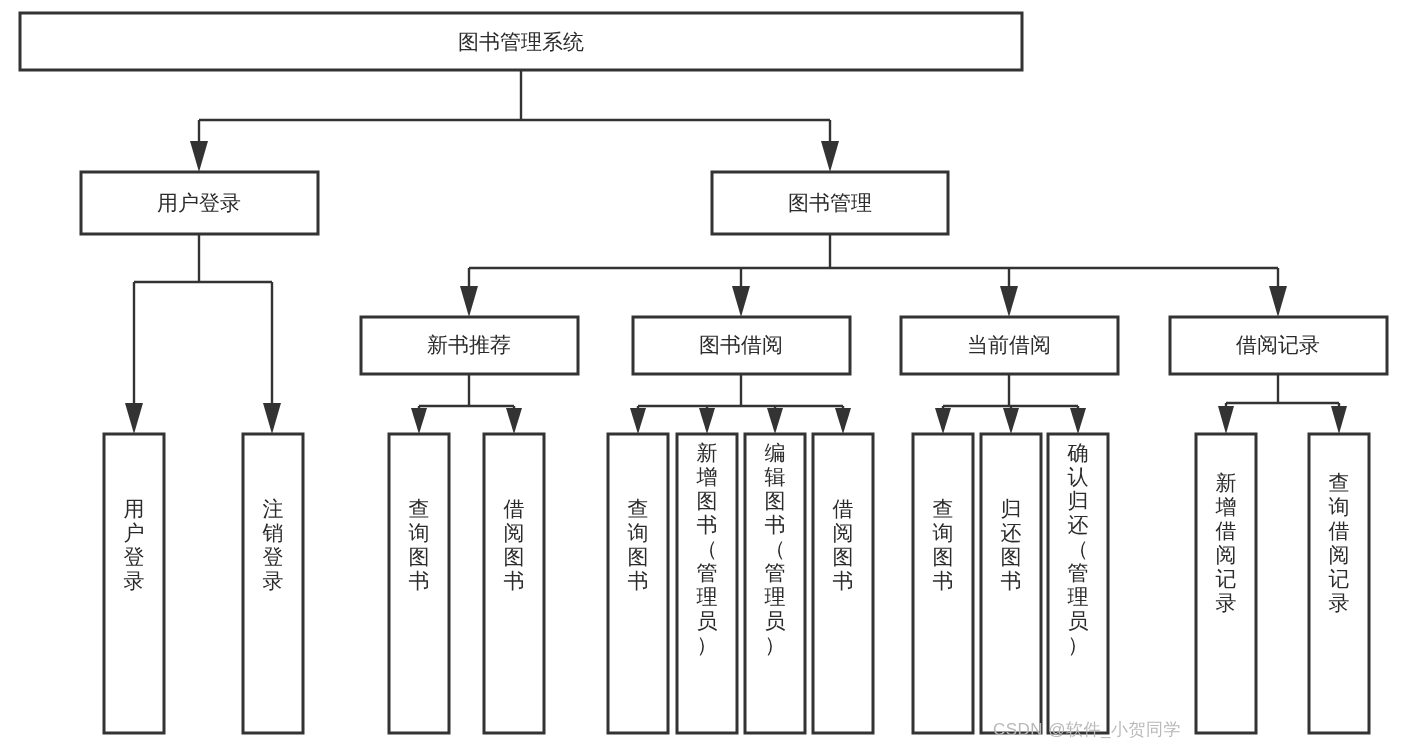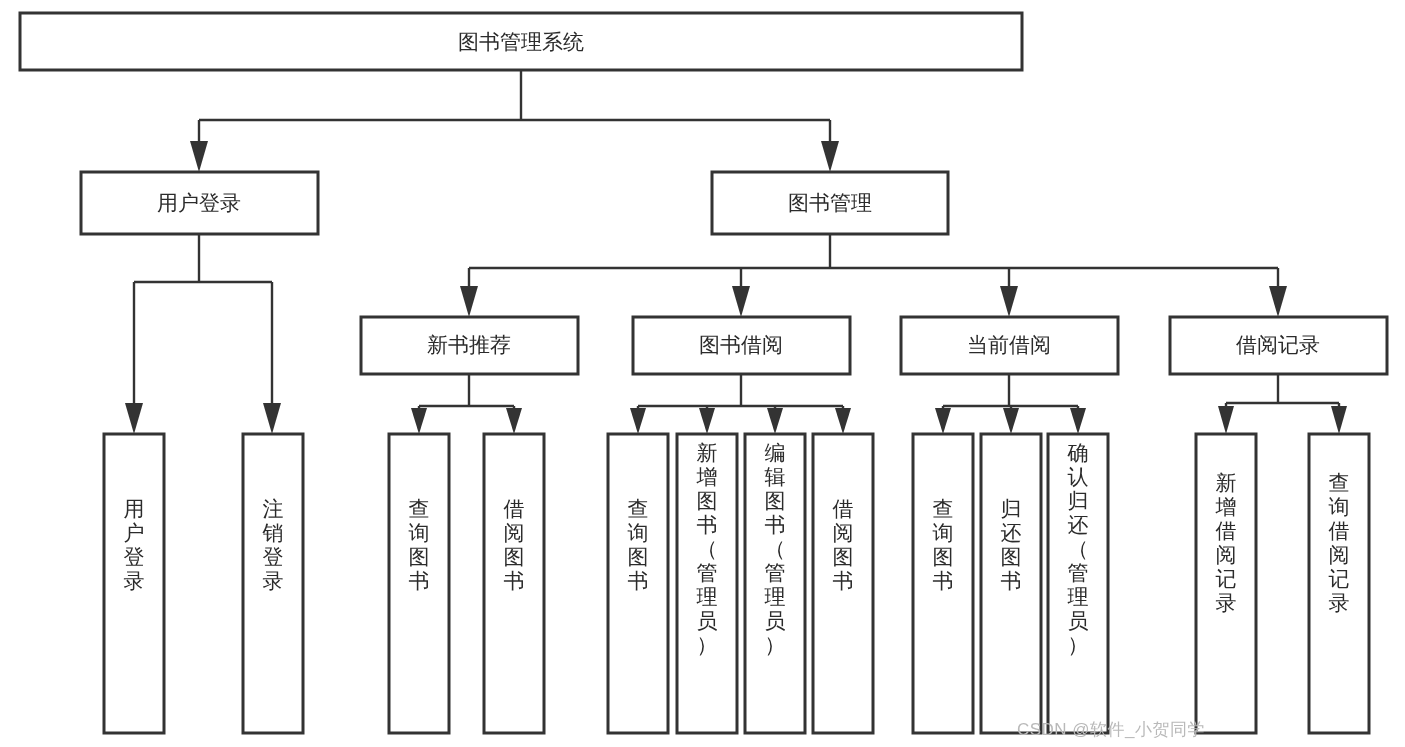--- a/index.html
+++ b/index.html
@@ -50,21 +50,21 @@
     dominant-baseline: middle;
   }
   .node-label-vertical {
     fill: #2b2b2b;
     font-family: "Liberation Sans", sans-serif;
     font-size: 21px;
     text-anchor: middle;
   }
   .watermark {
     position: absolute;
-    right: 0;
+    right: 24px;
     bottom: 6px;
     font-family: "Liberation Sans", sans-serif;
     font-size: 17px;
     color: #b9b9b9;
     letter-spacing: 0.5px;
     white-space: nowrap;
     user-select: none;
   }
 </style>
 </head>

